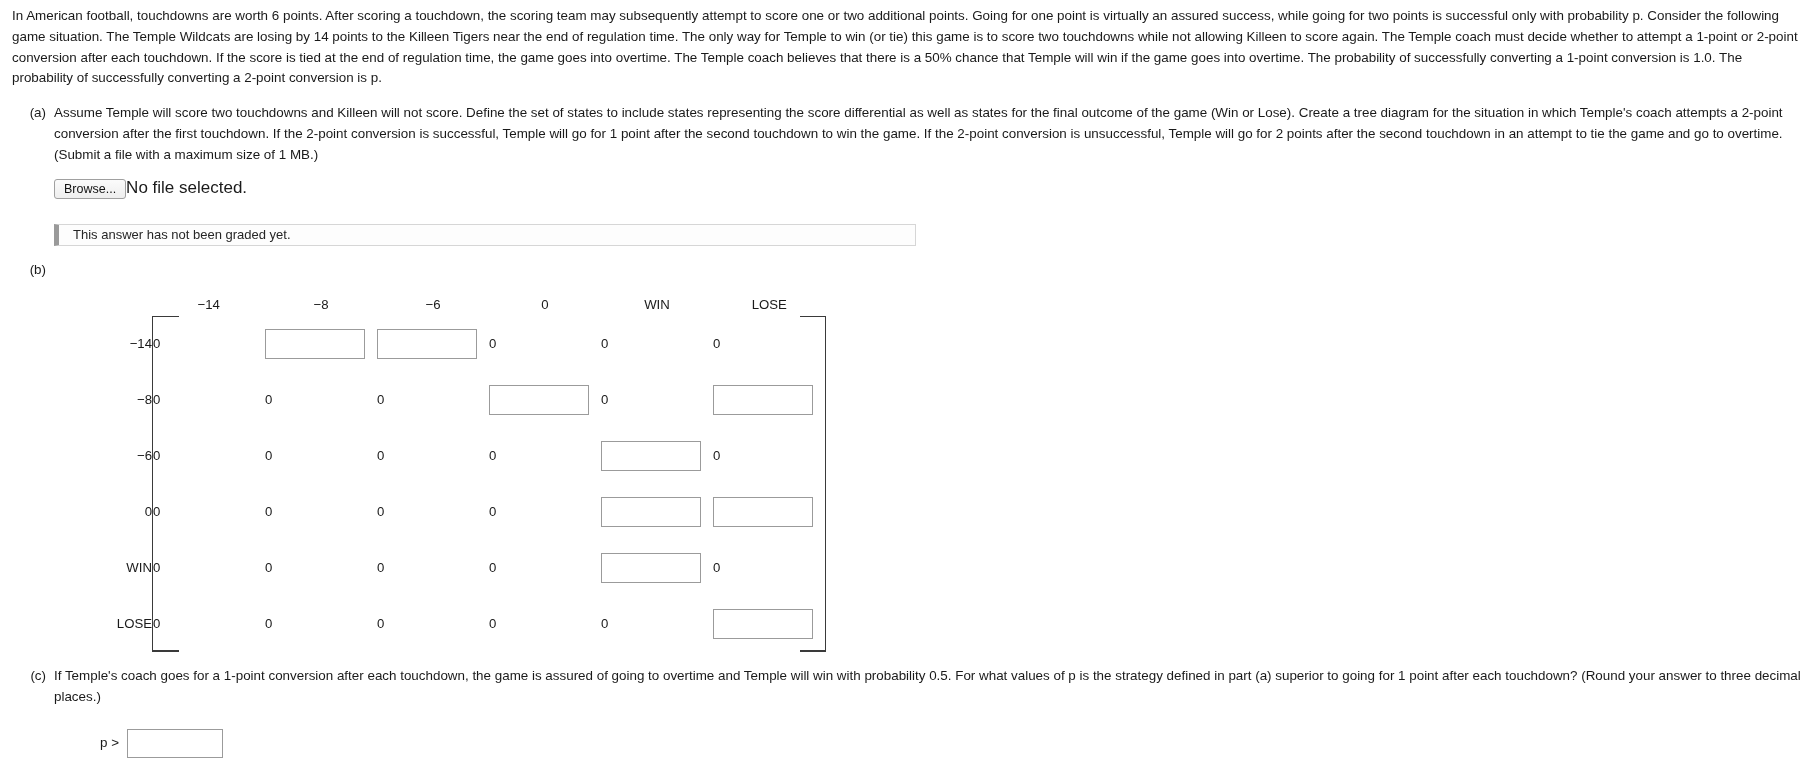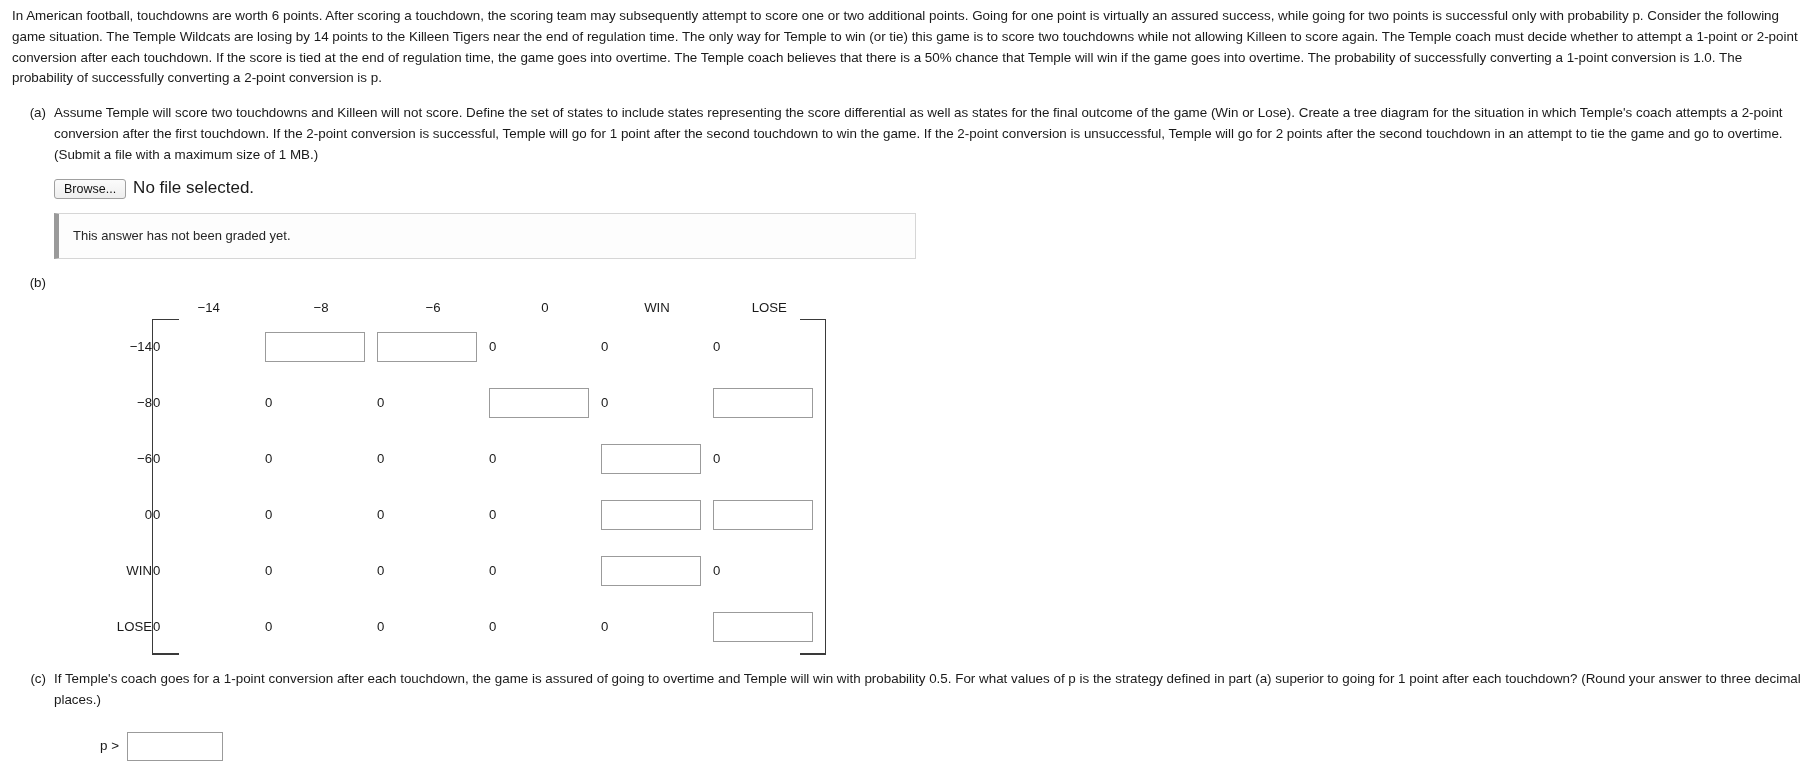--- a/index.html
+++ b/index.html
@@ -46,52 +46,51 @@
     flex: 1 1 auto;
     line-height: 1.55;
     font-size: 13.4px;
   }
 
   
   .upload-row {
     margin-top: 10px;
     display: flex;
     align-items: center;
-    gap: 7px;
   }
   .browse-btn {
     font-family: "Liberation Sans", sans-serif;
     font-size: 12.5px;
     padding: 2px 9px;
     border: 1px solid #a0a0a0;
     border-radius: 3px;
     background: linear-gradient(#fbfbfb, #eeeeee);
     color: #111;
     cursor: pointer;
   }
   .no-file {
     font-size: 17px;
     color: #1a1a1a;
   }
 
   .graded-box {
-    margin-top: 11px;
+    margin-top: 22px;
     width: 862px;
     box-sizing: border-box;
     border: 1px solid #d6d6d6;
     border-left: 5px solid #9a9a9a;
     background: #fdfdfd;
-    padding: 12px 14px;
+    padding: 0 14px;
     font-size: 13px;
     color: #262626;
   }
 
   
   .matrix-wrap {
-    margin-top: 24px;
+    margin-top: 34px;
     margin-left: 36px;
     position: relative;
   }
   table.matrix {
     border-collapse: collapse;
   }
   table.matrix td {
     padding: 0;
     vertical-align: middle;
   }

